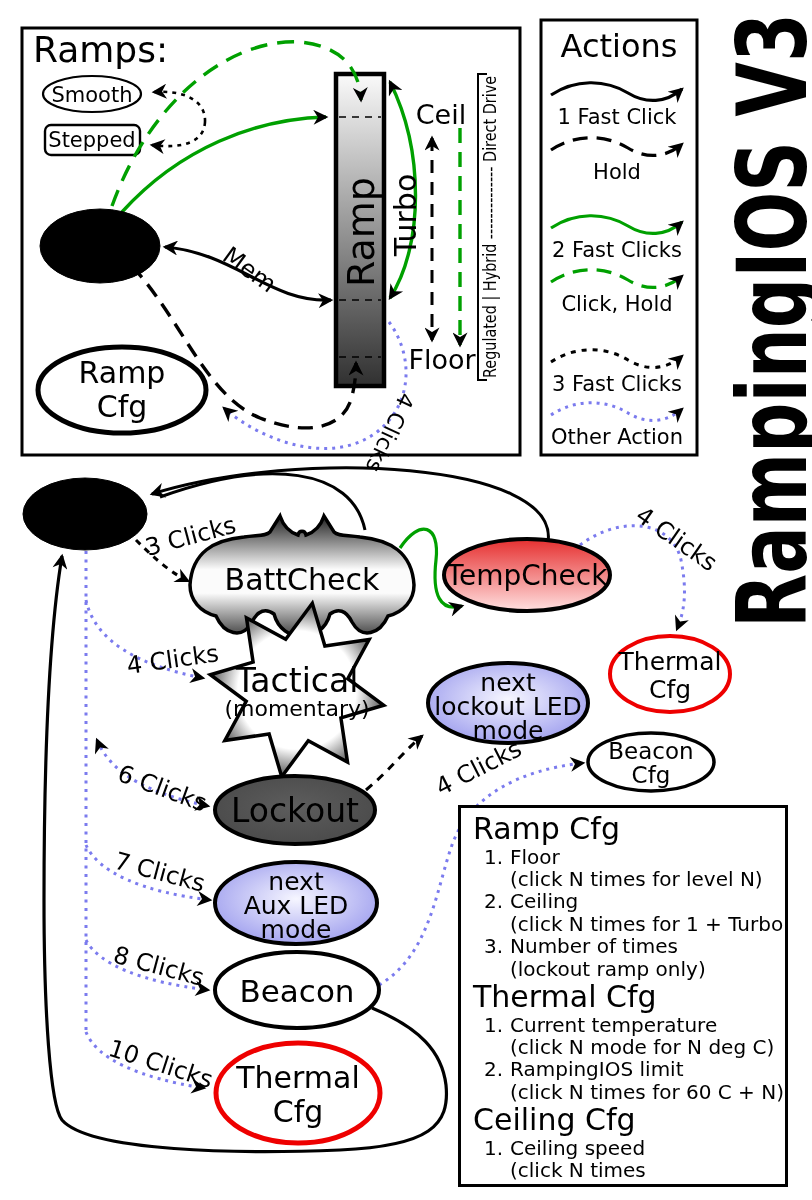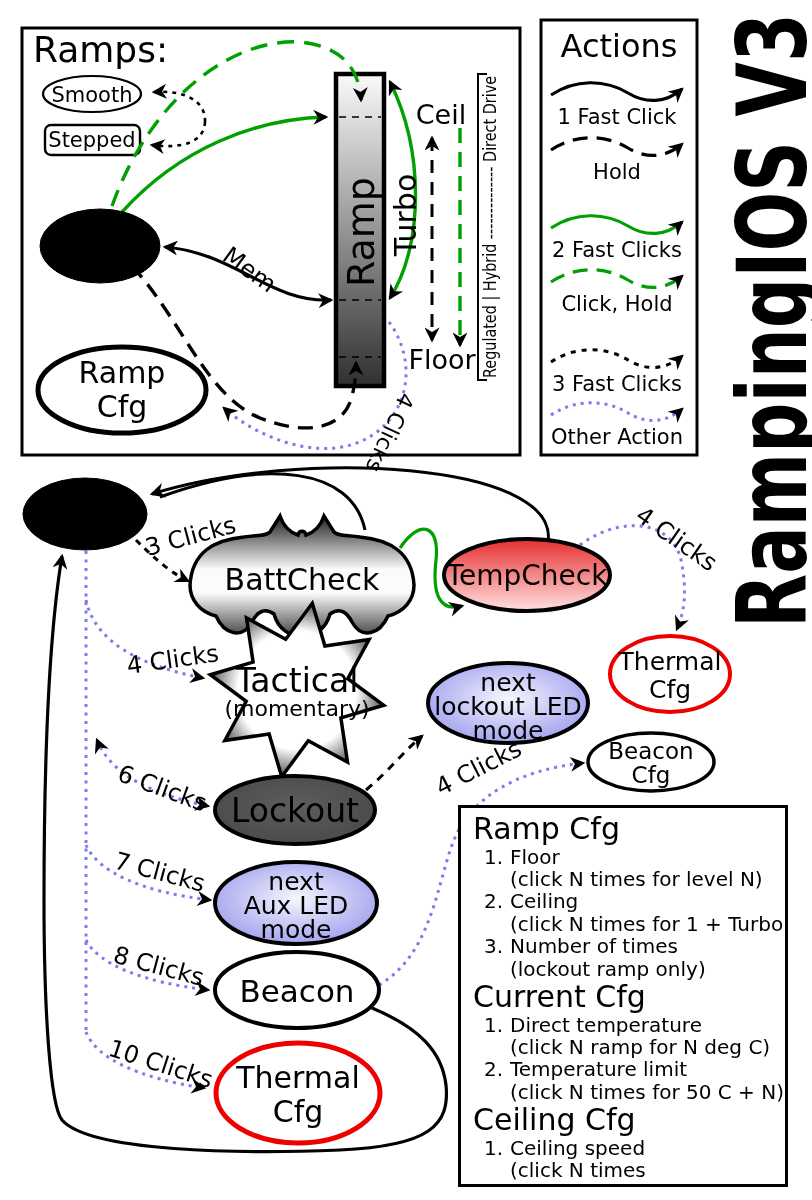--- a/index.html
+++ b/index.html
@@ -232,33 +232,33 @@
         </div>
   </div>
   <div class="cfg-item">
     <span class="num">3.</span>
     <div class="body">
           <div>Number of times</div>
       <div class="cfg-sub">(lockout ramp only)</div>
         </div>
   </div>
 
-  <div class="cfg-h">Current Cfg</div>
+  <div class="cfg-h">Thermal Cfg</div>
   <div class="cfg-item">
     <span class="num">1.</span>
     <div class="body">
-          <div>Direct temperature</div>
-      <div class="cfg-sub">(click N ramp for N deg C)</div>
+          <div>Current temperature</div>
+      <div class="cfg-sub">(click N mode for N deg C)</div>
         </div>
   </div>
   <div class="cfg-item">
     <span class="num">2.</span>
     <div class="body">
-          <div>Temperature limit</div>
-      <div class="cfg-sub">(click N times for 50 C + N)</div>
+          <div>RampingIOS limit</div>
+      <div class="cfg-sub">(click N times for 60 C + N)</div>
         </div>
   </div>
 
   <div class="cfg-h">Ceiling Cfg</div>
   <div class="cfg-item">
     <span class="num">1.</span>
     <div class="body">
           <div>Ceiling speed</div>
       <div class="cfg-sub">(click N times</div>
       </div>

